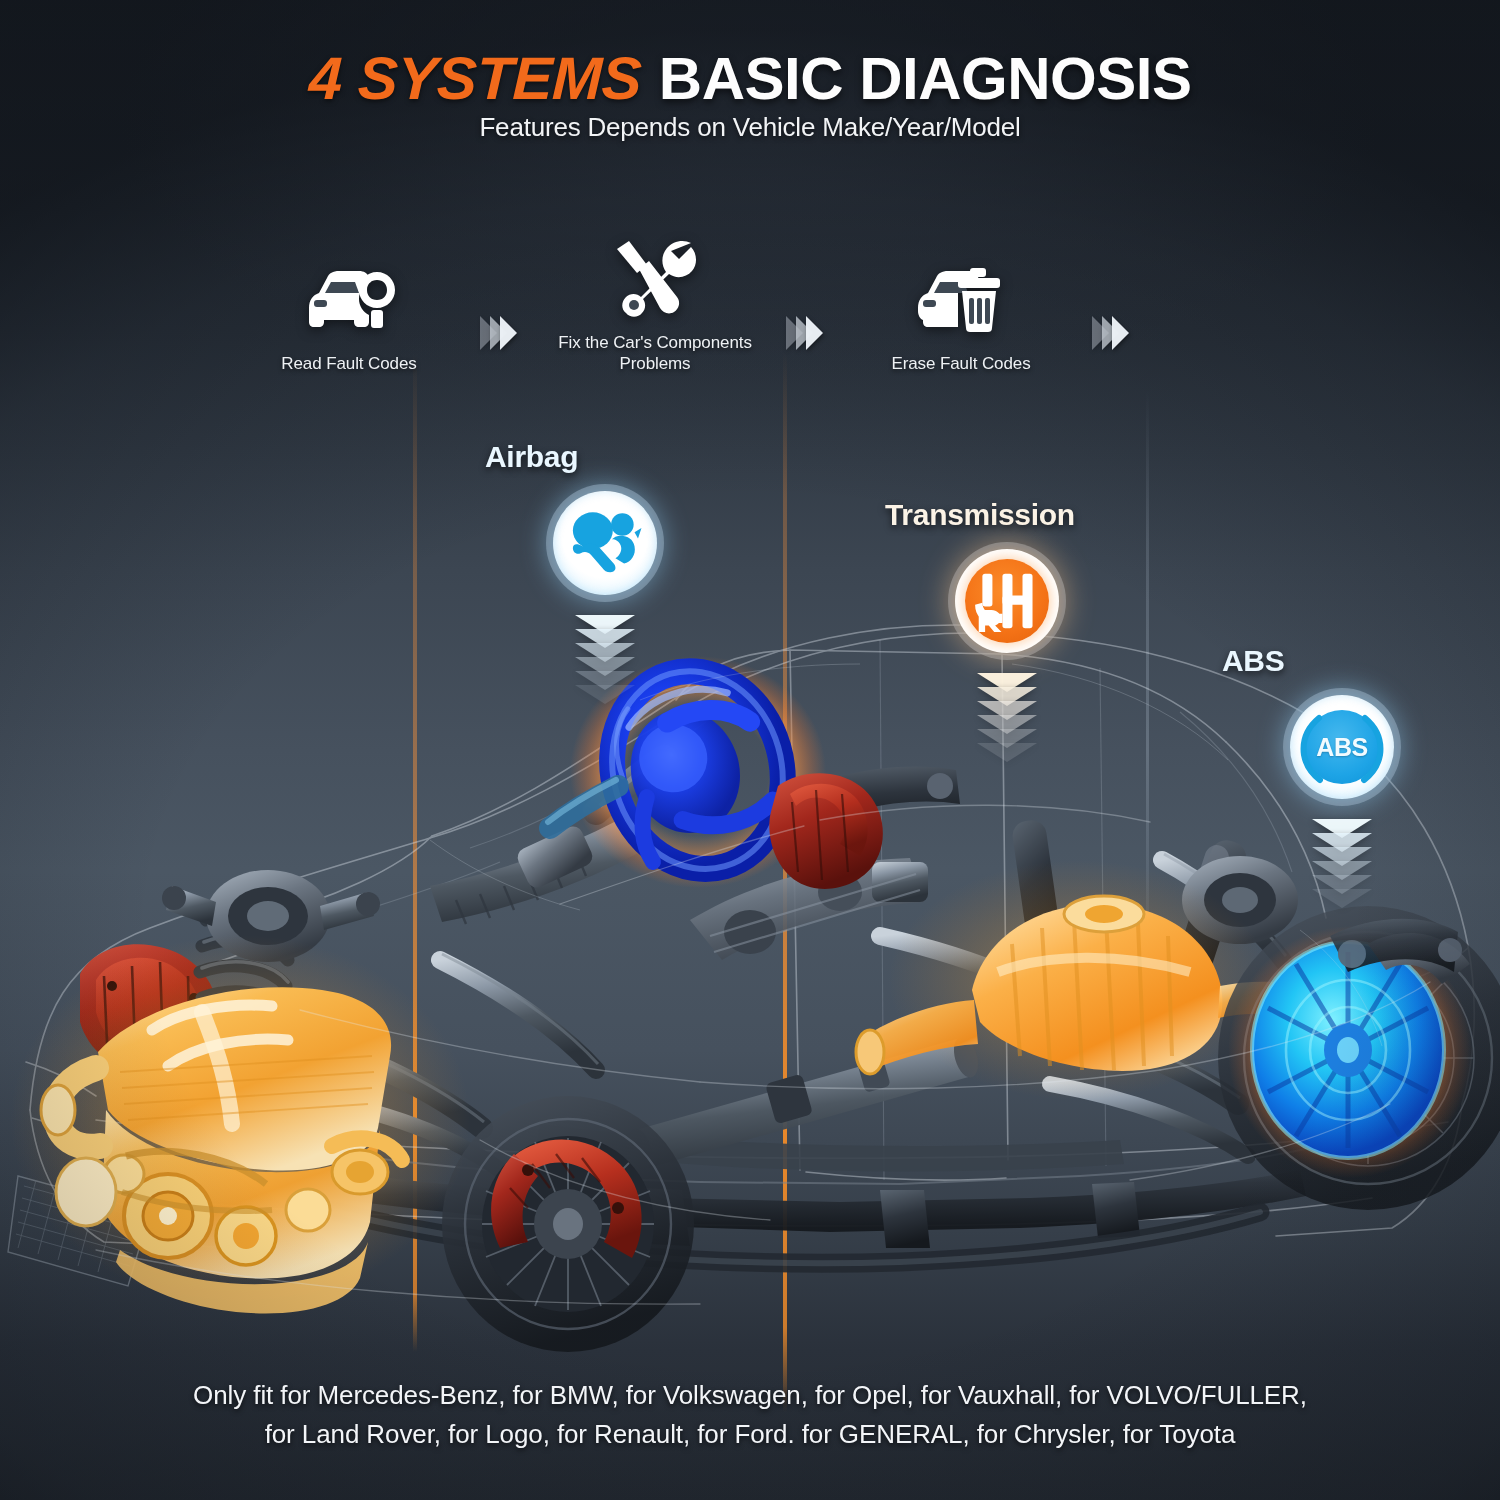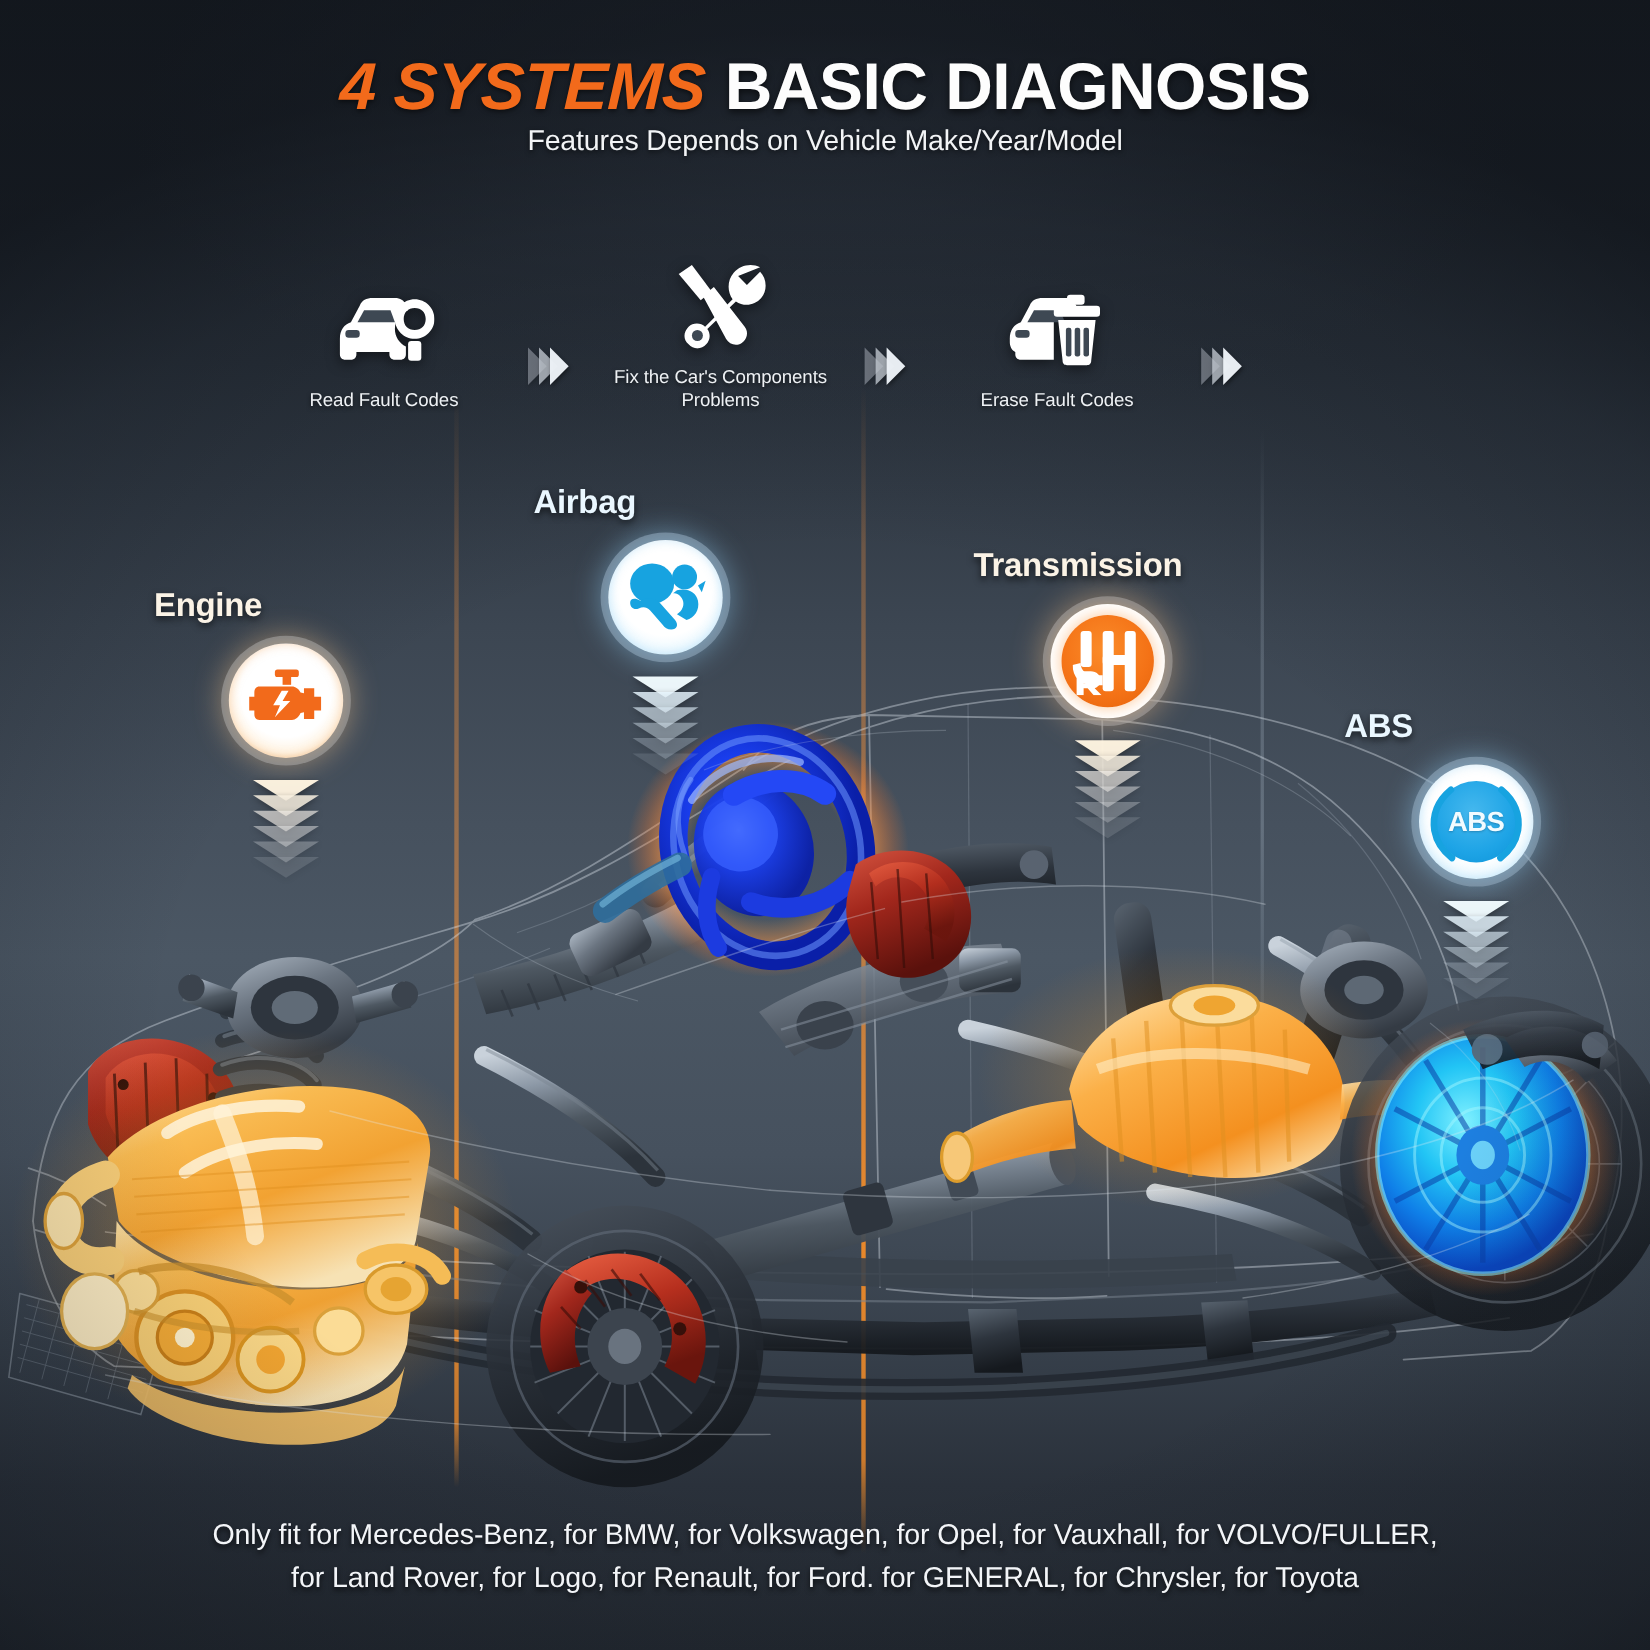--- a/index.html
+++ b/index.html
@@ -785,48 +785,20 @@
     </div>
 
     <div class="flow-arrow">
       <div class="chev-r c1"></div>
         <div class="chev-r c2"></div>
         <div class="chev-r c3"></div>
     </div>
 
   </div>
 
-  <div class="callout" style="left:140px; top:534px; width:240px;">
-    <div class="callout-label label-warm">Engine</div>
-    <div class="badge badge-warm">
-      <div class="badge-ring"></div>
-      <div class="badge-inner">
-        <span>
-          <svg width="72" height="56" viewBox="0 0 90 72">
-            <g fill="#F26A1B">
-              <rect x="32" y="2" width="28" height="9" rx="3"></rect>
-              <rect x="41" y="9" width="10" height="11"></rect>
-              <path d="M14,22 L52,22 C56,22 60,25 62,29 L66,30 L66,24 L78,24 L78,34 L86,34 L86,50 L78,50
-                       L78,60 L66,60 L66,52 L62,53 C60,58 56,61 52,61 L14,61 C10,61 8,58 8,54
-                       L8,50 L2,50 L2,34 L8,34 L8,29 C8,25 10,22 14,22 Z"></path>
-              <path d="M40,27 L30,44 L38,44 L32,58 L50,39 L41,39 L48,27 Z" fill="#ffffff"></path>
-            </g>
-          </svg>
-        </span>
-      </div>
-    </div>
-    <div class="chev-stack warm">
-      <div class="chev-d"></div>
-        <div class="chev-d"></div>
-        <div class="chev-d"></div>
-      <div class="chev-d"></div>
-        <div class="chev-d"></div>
-        <div class="chev-d"></div>
-    </div>
-  </div>
 
   <div class="callout" style="left:485px; top:440px; width:240px;">
     <div class="callout-label label-cool">Airbag</div>
     <div class="badge badge-cool">
       <div class="badge-ring"></div>
       <div class="badge-inner">
         <span>
           <svg width="74" height="66" viewBox="0 0 84 76">
             <g fill="#17A3E0">
 

